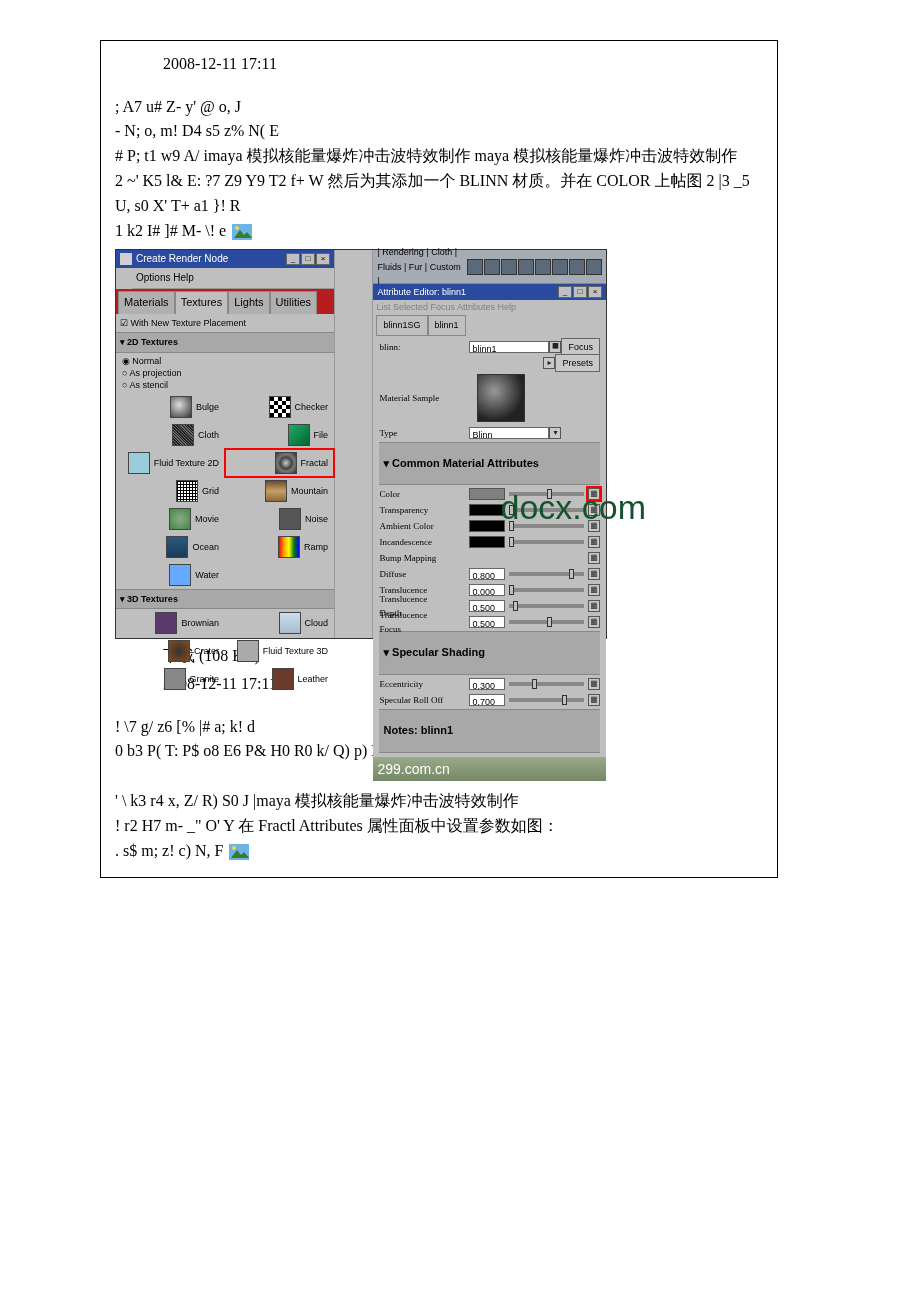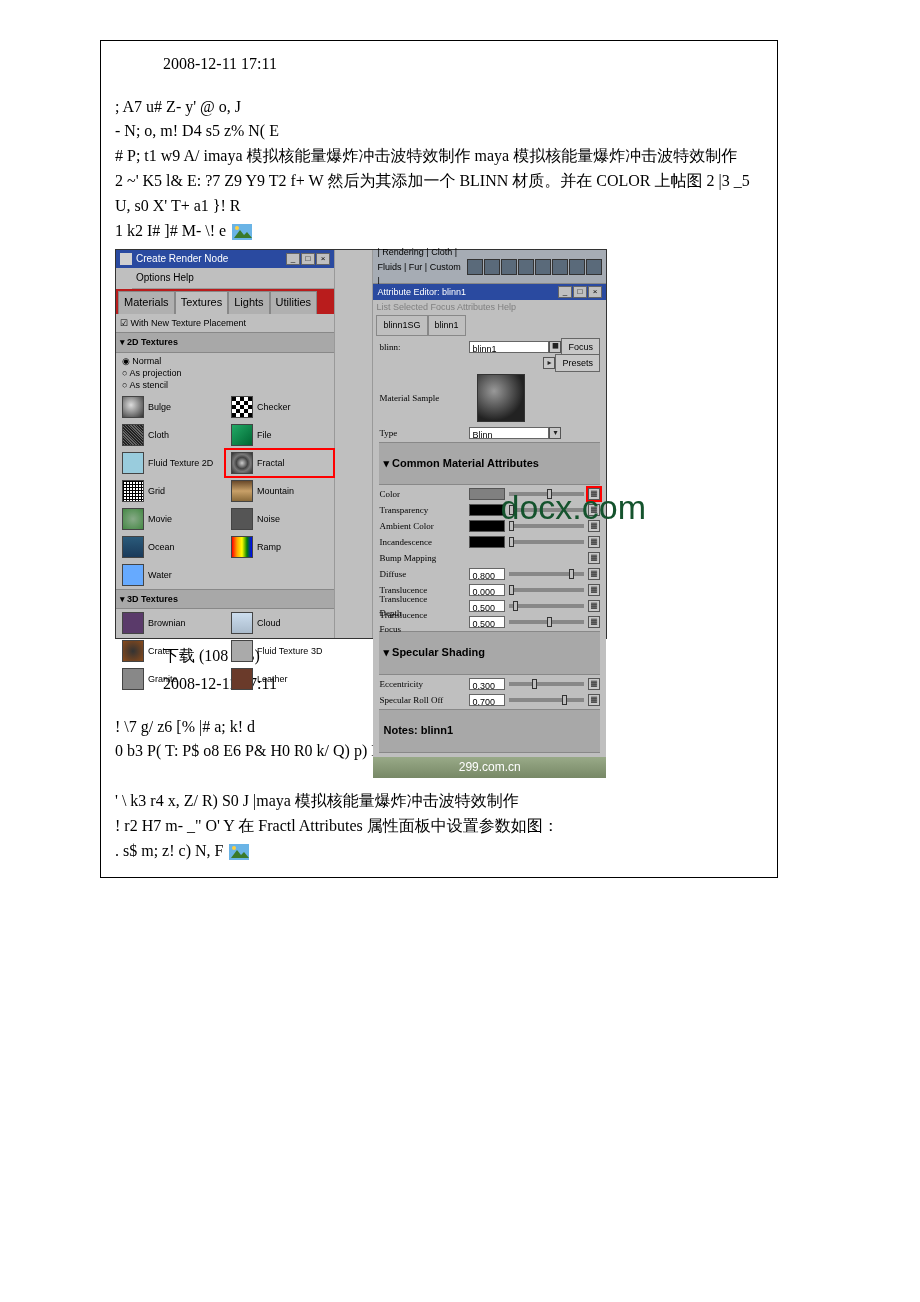--- a/index.html
+++ b/index.html
@@ -131,20 +131,21 @@
     gap: 0;
     padding: 0;
   }
   .tex-item {
     display: flex;
     align-items: center;
     padding: 3px 6px;
     gap: 4px;
     font-size: 9px;
     min-height: 28px;
+    justify-content: flex-end;
   }
   .tex-item.highlight {
     outline: 2px solid #ff0000;
     outline-offset: -1px;
   }
   .tex-swatch {
     width: 22px; height: 22px;
     background: #888;
     border: 1px solid #444;
     display: inline-block;
@@ -297,24 +298,24 @@
   .attr-section-hdr {
     background: #a8a8a8;
     font-weight: bold;
     font-size: 11px;
     padding: 12px 4px;
     border-top: 1px solid #888;
     border-bottom: 1px solid #888;
     margin: 2px 0;
   }
   .footer-watermark {
-    text-align: center;
+    text-align: left;
     background: linear-gradient(#9a8,#786);
     color: #fff;
-    font-size: 12px;
+    font-size: 14px;
     padding: 1px 4px;
   }
   .wm-big {
     position: absolute;
     top: 230px;
     right: -40px;
     font-size: 34px;
     color: #14532d;
     font-family: Arial;
     pointer-events: none;

